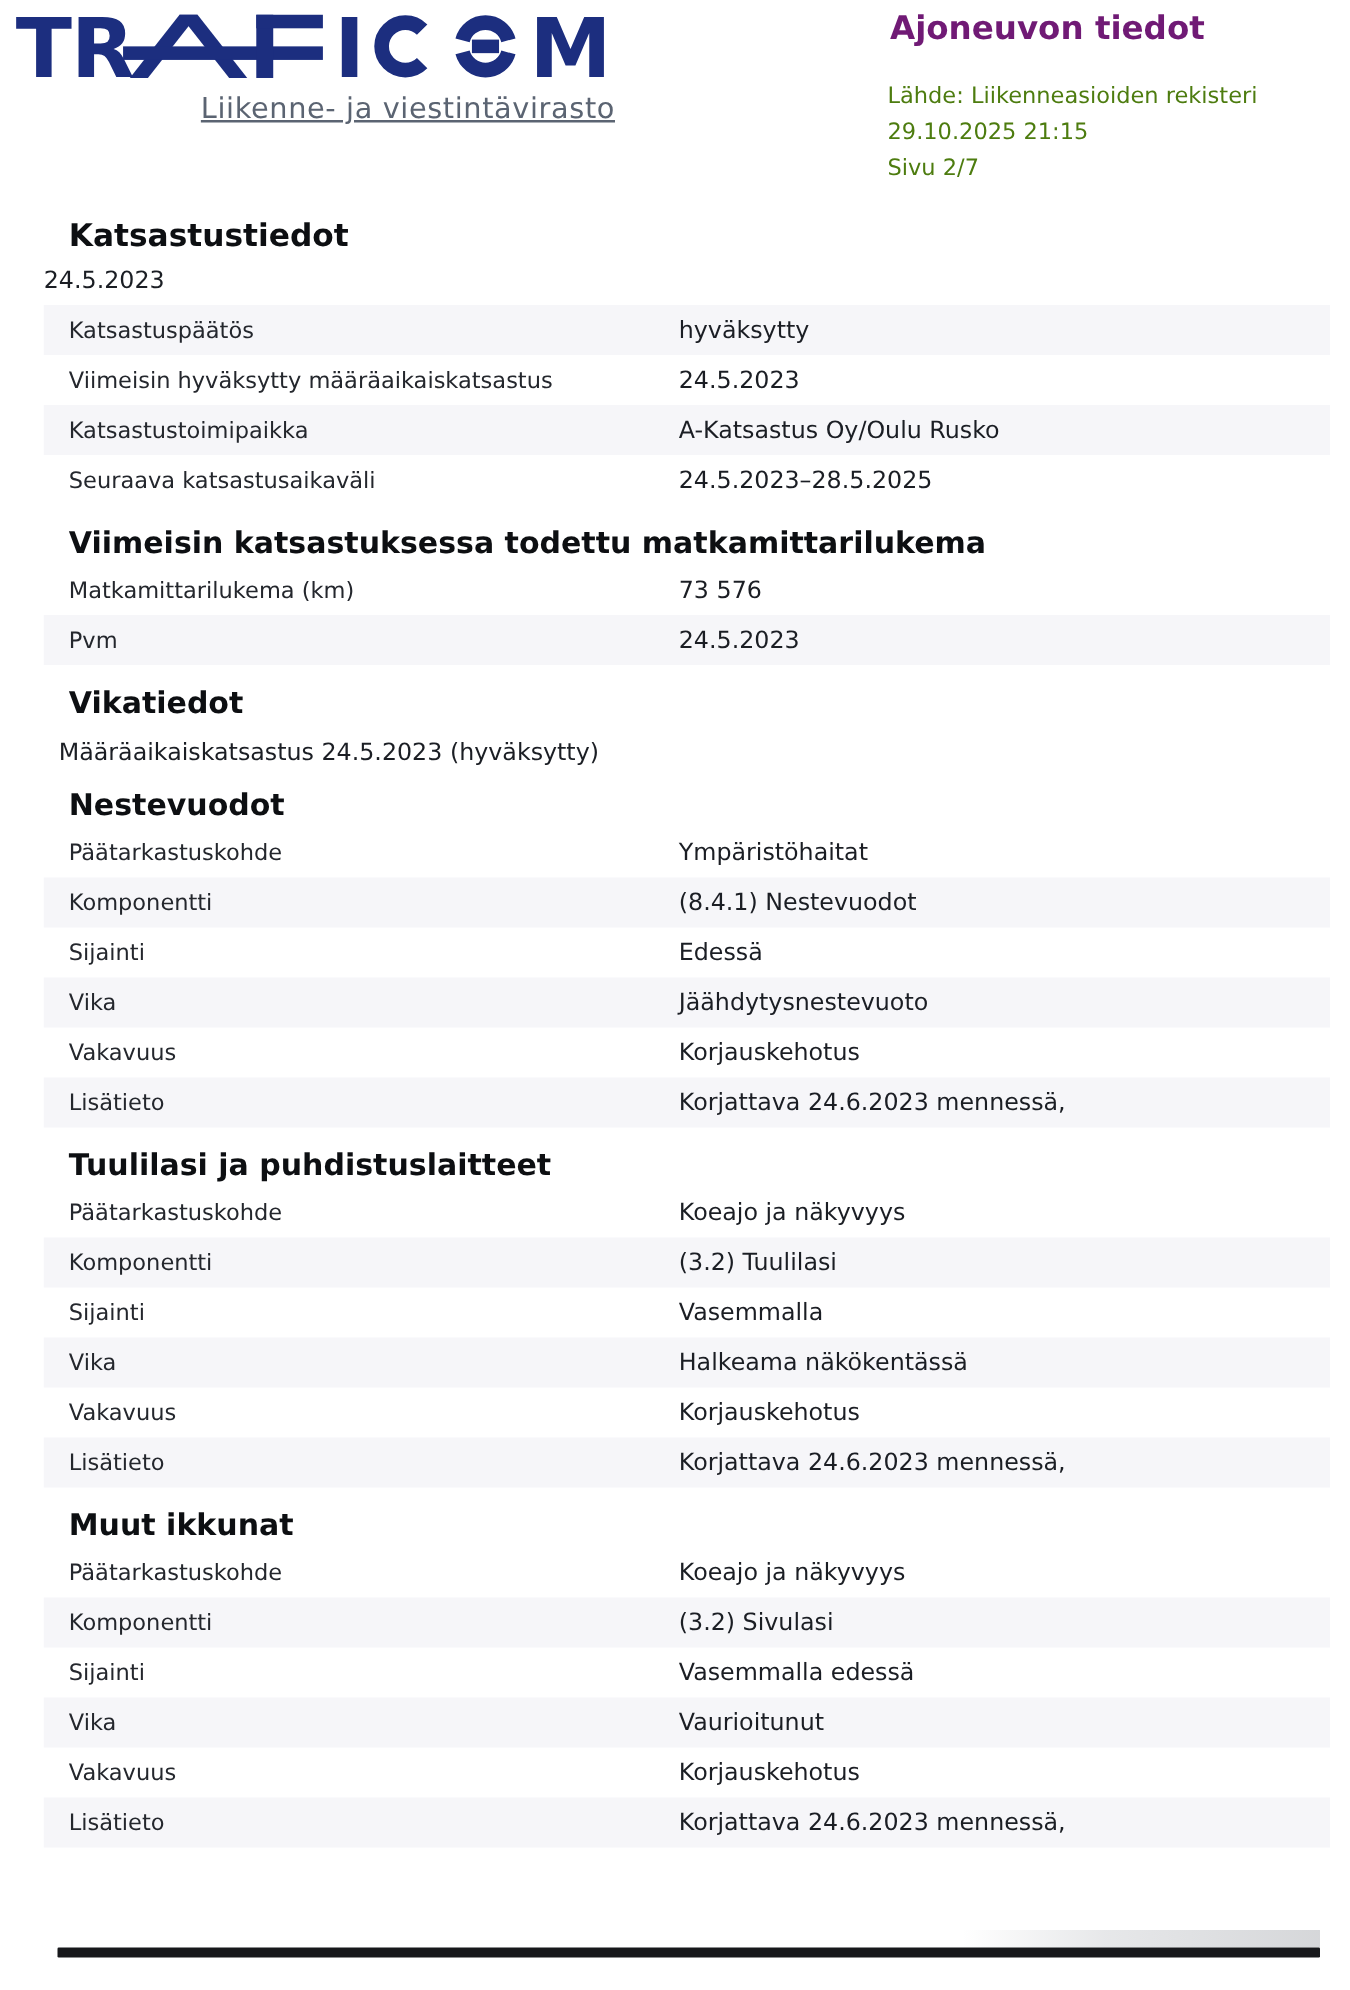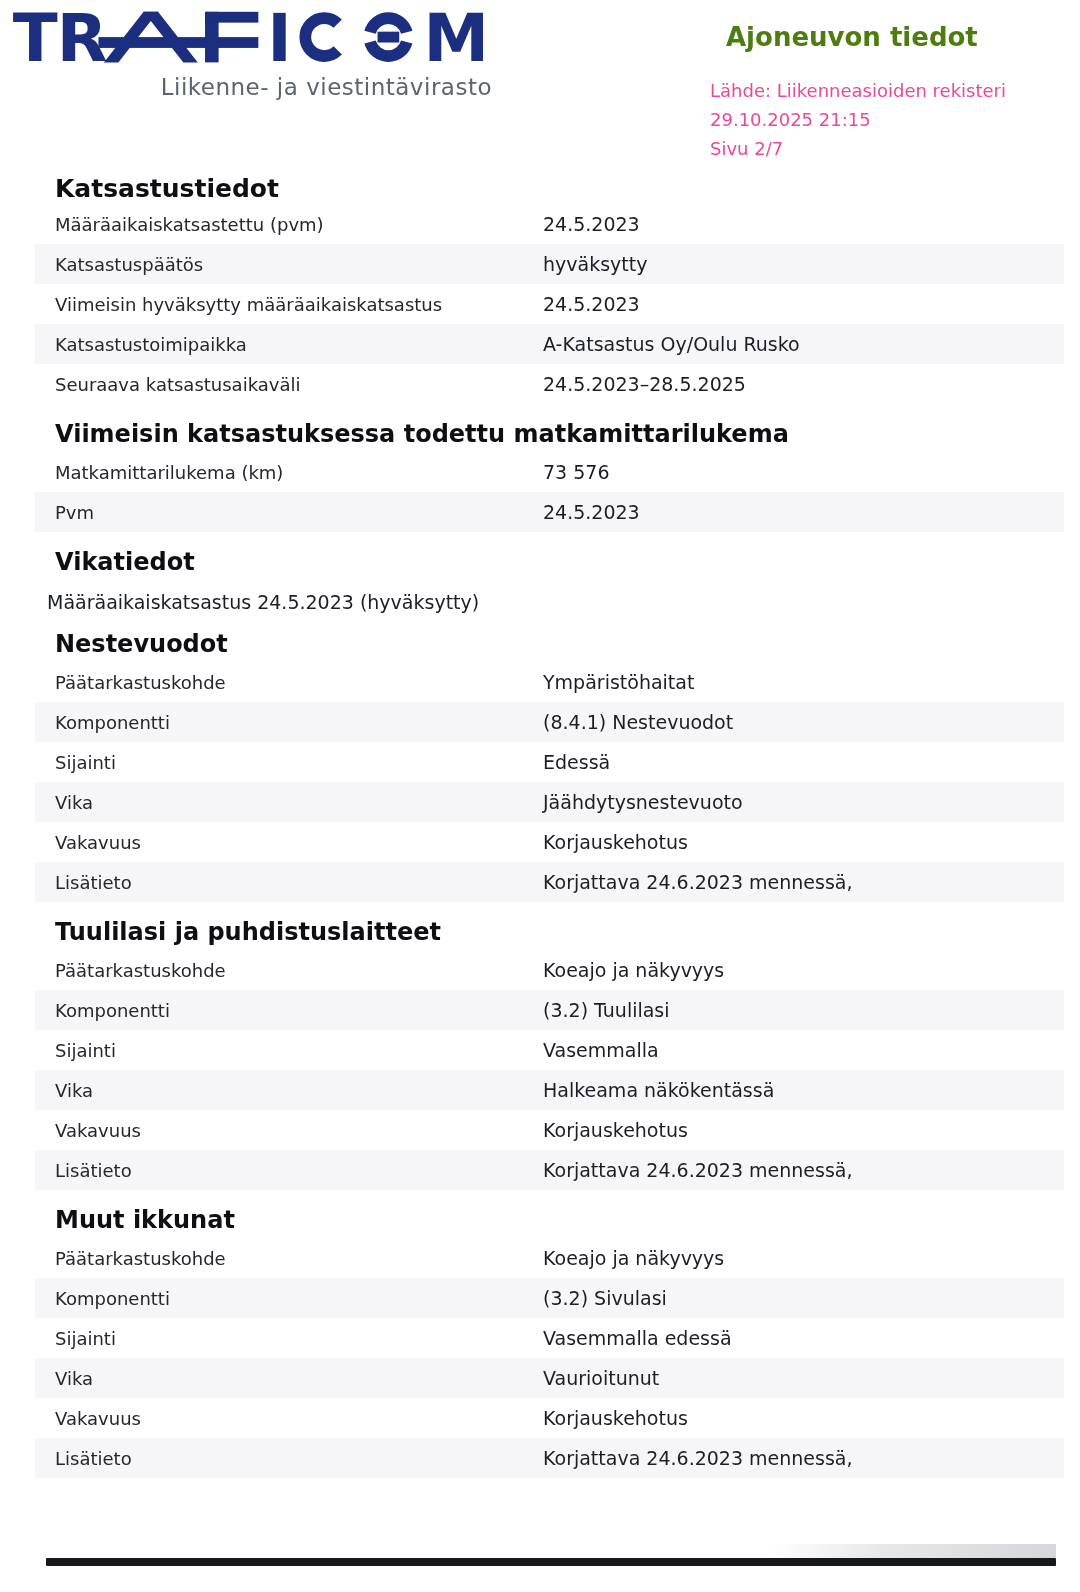--- a/index.html
+++ b/index.html
@@ -23,25 +23,26 @@
     font-weight: bold;
   }
   .logo-tagline {
     display: block;
     width: 480px;
     margin-top: 8px;
     text-align: right;
     font-size: 23px;
     letter-spacing: 0.5px;
     color: #5b6472;
+    text-decoration: underline;
   }
 
   .doc-meta { position: absolute; left: 710px; top: 6px; width: 360px; }
-  .doc-title { font-size: 26px; font-weight: bold; color: #4d7c0f; margin: 16px; }
-  .meta-lines { margin-top: 24px; font-size: 18px; line-height: 29px; color: #ec4899; }
+  .doc-title { font-size: 26px; font-weight: bold; color: #701a75; margin: 2px; }
+  .meta-lines { margin-top: 24px; font-size: 18px; line-height: 29px; color: #4d7c0f; }
   .meta-lines div { white-space: nowrap; }
 
   
   .main { padding: 0 16px 0 35px; }
 
   .page-title {
     font-size: 25px; font-weight: bold; color: #0d0f12;
     margin: 14px 0 0 20px; line-height: 30px;
   }
 
@@ -118,21 +119,20 @@
 
 </div>
 
 <div class="main">
 
   <div class="page-title">Katsastustiedot</div>
 
   <section>
     <div class="rows">
       <div class="row">
-        <div class="row-label">Määräaikaiskatsastettu (pvm)</div>
         <div class="row-value">24.5.2023</div>
       </div>
       <div class="row">
         <div class="row-label">Katsastuspäätös</div>
         <div class="row-value">hyväksytty</div>
       </div>
       <div class="row">
         <div class="row-label">Viimeisin hyväksytty määräaikaiskatsastus</div>
         <div class="row-value">24.5.2023</div>
       </div>

